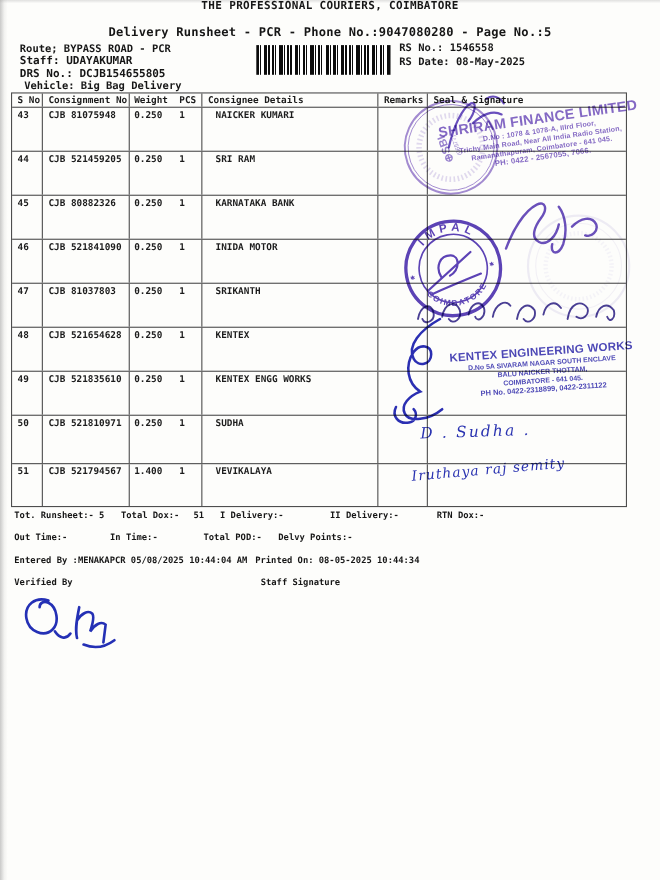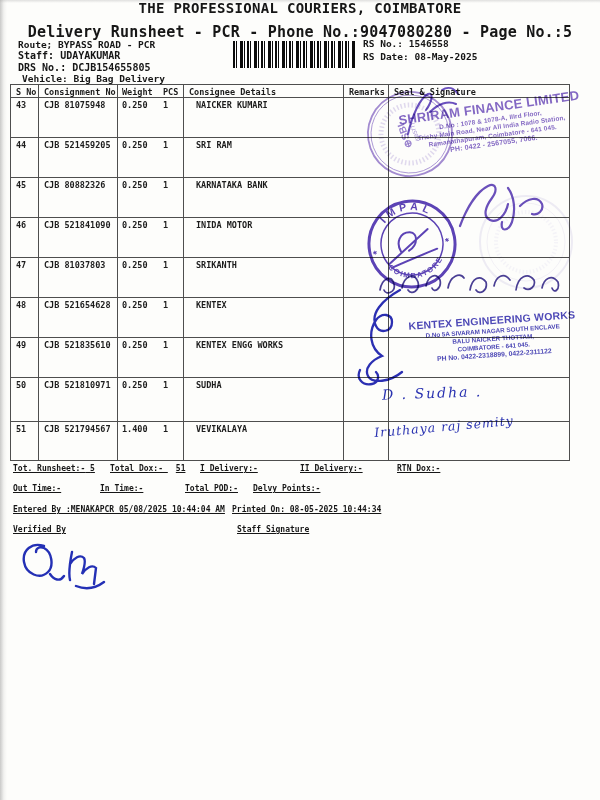--- a/index.html
+++ b/index.html
@@ -3,40 +3,40 @@
 <meta charset="utf-8">
 <style>
   html,body{margin:0;padding:0;}
   body{width:600px;height:800px;background:#ffffff;font-family:"DejaVu Sans Mono",monospace;}
   .page{position:relative;width:600px;height:800px;background:#fdfdfb;overflow:hidden;color:#161616;}
   .scan-edge-left{position:absolute;left:0;top:0;width:7px;height:100%;
     background:linear-gradient(90deg,rgba(150,150,150,.5),rgba(190,190,190,.18) 55%,rgba(255,255,255,0));}
   .scan-edge-top{position:absolute;left:0;top:0;width:100%;height:3px;
     background:linear-gradient(180deg,rgba(170,170,170,.35),rgba(255,255,255,0));}
   .abs{position:absolute;white-space:nowrap;}
-  .doc-title{left:0;top:8;width:600px;text-align:center;font-size:14px;font-weight:700;letter-spacing:.3px;}
-  .doc-subtitle{left:0;top:23px;width:600px;text-align:center;font-size:15px;font-weight:700;letter-spacing:.2px;}
+  .doc-title{left:0;top:8;width:600px;text-align:center;font-size:10px;font-weight:700;letter-spacing:.3px;}
+  .doc-subtitle{left:0;top:23px;width:600px;text-align:center;font-size:11px;font-weight:700;letter-spacing:.2px;}
   .inf{font-size:9.5px;font-weight:700;line-height:11px;}
   .barcode{position:absolute;left:233px;top:41px;width:122px;height:27px;
     background:repeating-linear-gradient(90deg,#0b0b0b 0px,#0b0b0b 2px,#fff 2px,#fff 3px,#0b0b0b 3px,#0b0b0b 4px,#fff 4px,#fff 7px,#0b0b0b 7px,#0b0b0b 10px,#fff 10px,#fff 11px,#0b0b0b 11px,#0b0b0b 12px,#fff 12px,#fff 14px);}
   
   .rtable{position:absolute;left:10px;top:84px;width:560px;border:1px solid #4e4e4e;box-sizing:border-box;}
   .t-head,.t-row{display:grid;grid-template-columns:28px 79px 35px 31px 160px 45px 203px;box-sizing:border-box;}
   .t-head{height:13px;border-bottom:1px solid #4e4e4e;}
   .t-body .t-row{height:40px;border-bottom:1px solid #4e4e4e;}
   .t-body .t-row:nth-child(8){height:44px;}
   .t-body .t-row:nth-child(9){height:38px;border-bottom:none;}
   .tc{font-size:8.5px;font-weight:700;line-height:10px;padding:2px 0 0 5px;box-sizing:border-box;overflow:hidden;color:#1c1c1c;}
   .bdr{border-right:1px solid #4e4e4e;}
   .tc.consignee{padding-left:12px;}
   .t-head .tc.consignee{padding-left:5px;}
   .tc.pcs{padding-left:10px;}
   .tc.weight{padding-left:4px;}
   
-  .ft{font-size:8px;font-weight:700;text-decoration:underline;}
+  .ft{font-size:8px;font-weight:700;}
   
   .overlays{position:absolute;left:0;top:0;width:600px;height:800px;pointer-events:none;}
   .overlays > *{position:absolute;mix-blend-mode:multiply;}
   .stamp{font-family:"Liberation Sans",sans-serif;font-weight:700;text-align:center;}
   .shriram{left:382px;top:100px;width:218px;transform:rotate(-8deg);color:#7a5cc2;opacity:.92;}
   .shriram .sh1{font-size:13px;letter-spacing:.2px;white-space:nowrap;}
   .shriram .shs{font-size:6.4px;margin-top:1px;letter-spacing:.15px;white-space:nowrap;}
   .shriram .sh5{font-size:7px;}
   .kentex{left:388px;top:314px;width:210px;transform:rotate(-4deg);color:#433eb5;opacity:.95;}
   .kentex .k1{font-size:10.5px;letter-spacing:.2px;white-space:nowrap;}

